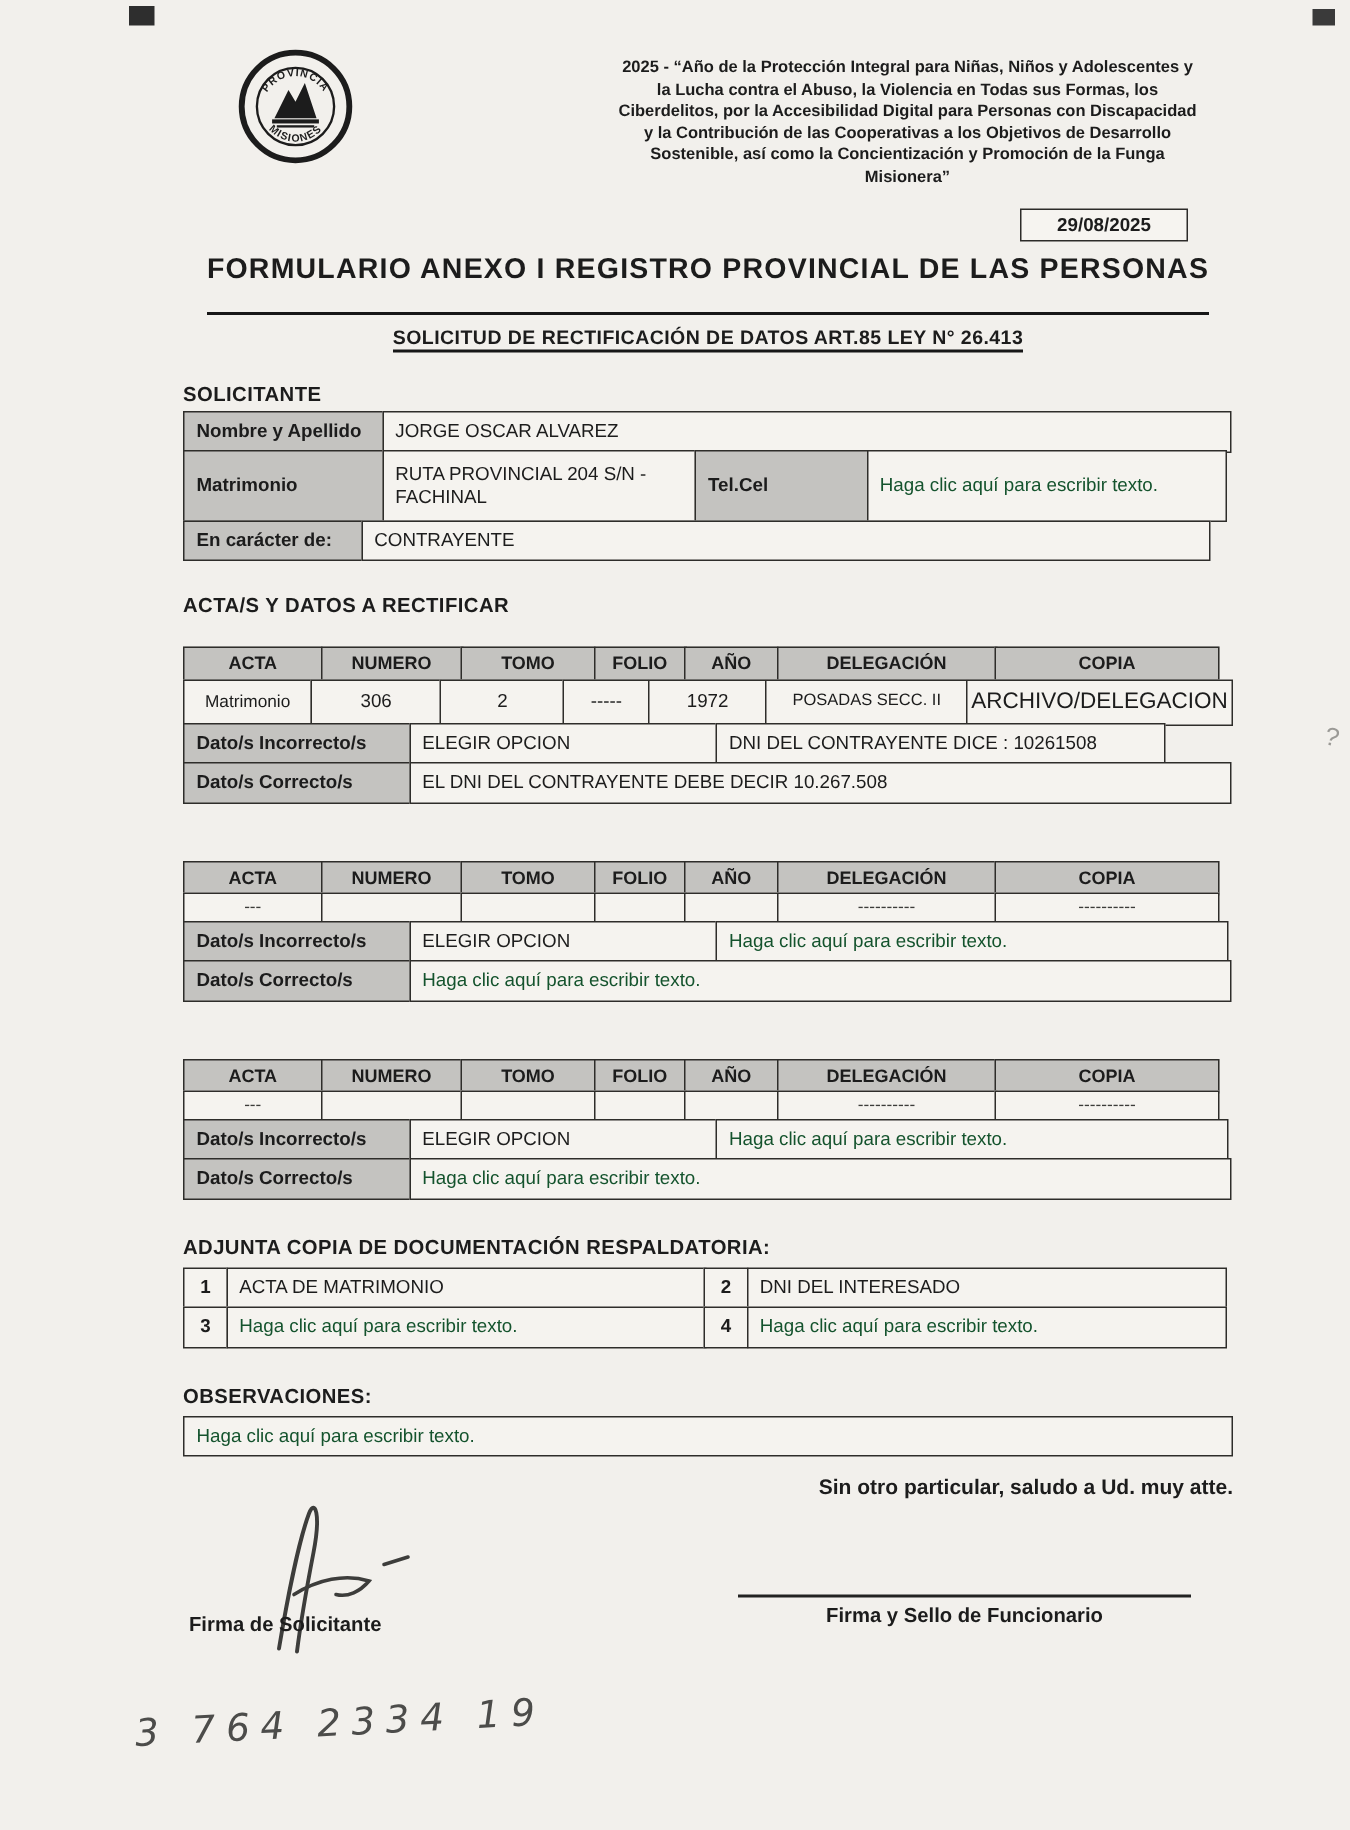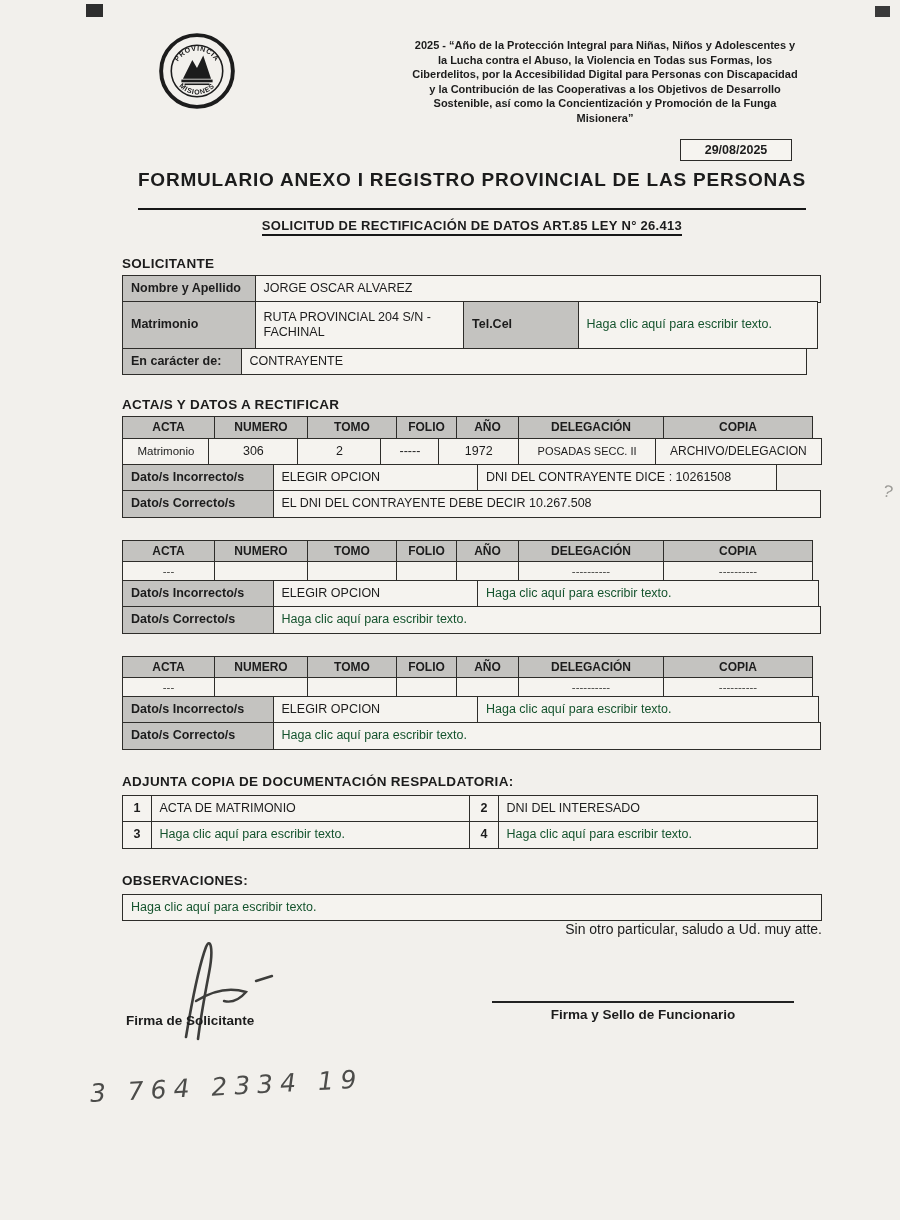--- a/index.html
+++ b/index.html
@@ -51,29 +51,29 @@
   
   .stack .row{display:flex;}
   .stack .row + .row{margin-top:-1.5px;}
   .cell{
     box-sizing:border-box;border:1.5px solid #2e2d2a;
     font-size:12.5px;line-height:1.25;padding:5px 8px;
     display:flex;align-items:center;background:#f5f3ef;
   }
   .row .cell + .cell{margin-left:-1.5px;}
   .lbl{background:#c4c3c0;font-weight:bold;}
-  .hdc{background:#c4c3c0;font-weight:bold;justify-content:center;text-align:center;padding:3px 2px;font-size:12px;}
+  .hdc{background:#c4c3c0;font-weight:bold;justify-content:center;text-align:center;padding:3px 2px;font-size:12px;margin-top:16px;}
   .ctr{justify-content:center;}
   .ph{color:#14532d;}
   .thin{padding-top:2px;padding-bottom:2px;min-height:18px;font-size:11.5px;color:#3c3c3a;}
   .tall{min-height:48px;align-items:center;}
   .numc{justify-content:center;font-weight:bold;}
 
   
-  .closing{font-size:14px;font-weight:normal;text-align:right;}
+  .closing{font-size:14px;font-weight:bold;text-align:right;margin-top:12px;}
   .sig-area{position:relative;height:118px;margin-top:2px;}
   .sig-svg{position:absolute;left:34px;top:0;}
   .sig-label-left{position:absolute;left:4px;top:74px;font-size:13.5px;font-weight:bold;}
   .func-line{position:absolute;right:28px;top:62px;width:302px;border-top:2px solid #222;}
   .sig-label-right{position:absolute;right:28px;top:68px;width:302px;text-align:center;font-size:13.5px;font-weight:bold;}
   .hand-number{
     margin-top:22px;margin-left:-32px;
     font-family:"DejaVu Sans", sans-serif;font-style:italic;
     font-size:25px;color:#4c4c4a;letter-spacing:7px;
     transform:rotate(-3deg);transform-origin:left center;
@@ -153,21 +153,21 @@
         <div class="cell hdc" style="width:147px">DELEGACIÓN</div>
         <div class="cell hdc" style="width:150px">COPIA</div>
       </div>
       <div class="row">
         <div class="cell ctr" style="width:93px;font-size:11.5px">Matrimonio</div>
         <div class="cell ctr" style="width:95px">306</div>
         <div class="cell ctr" style="width:90px">2</div>
         <div class="cell ctr" style="width:62px">-----</div>
         <div class="cell ctr" style="width:86px">1972</div>
         <div class="cell ctr" style="width:147px;font-size:11px">POSADAS SECC. II</div>
-        <div class="cell ctr" style="width:178px;font-size:12px">ARCHIVO/DELEGACION</div>
+        <div class="cell ctr" style="width:178px;font-size:15px">ARCHIVO/DELEGACION</div>
       </div>
       <div class="row">
         <div class="cell lbl" style="width:152px">Dato/s Incorrecto/s</div>
         <div class="cell" style="width:206px">ELEGIR OPCION</div>
         <div class="cell" style="width:300px">DNI DEL CONTRAYENTE DICE : 10261508</div>
       </div>
       <div class="row">
         <div class="cell lbl" style="width:152px">Dato/s Correcto/s</div>
         <div class="cell" style="width:548px">EL DNI DEL CONTRAYENTE DEBE DECIR 10.267.508</div>
       </div>

